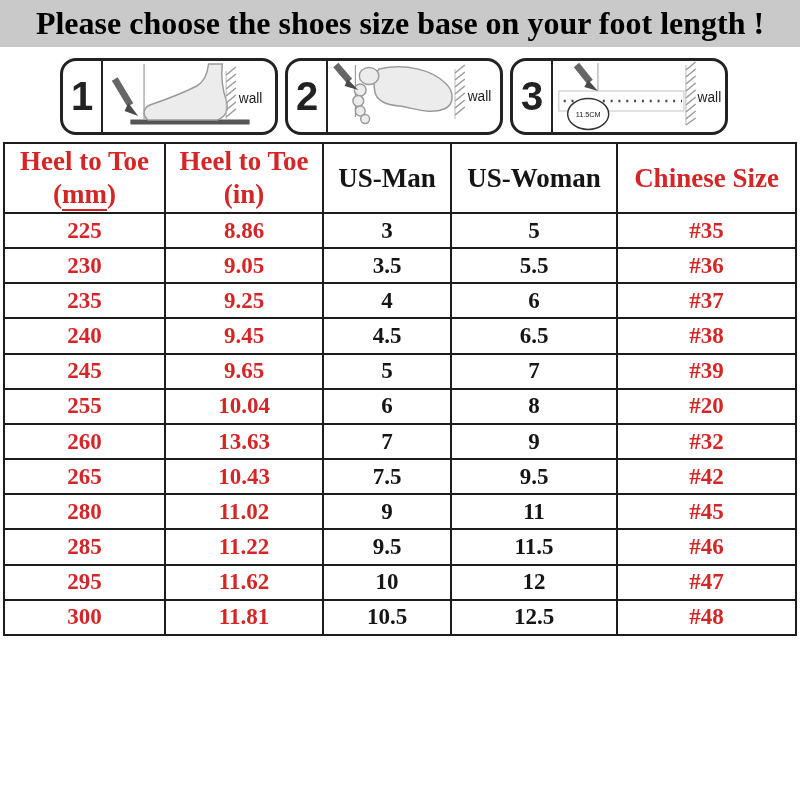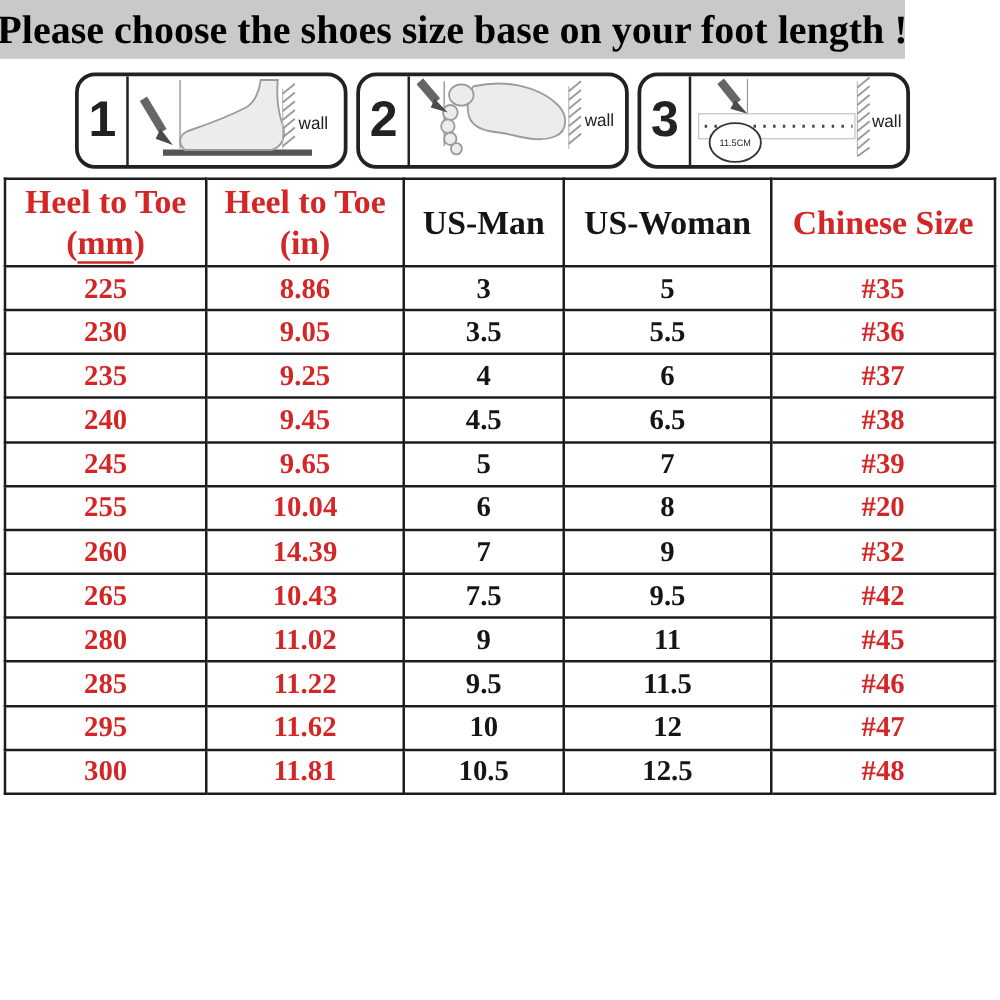--- a/index.html
+++ b/index.html
@@ -9,21 +9,21 @@
     --tbl-border:#1c1c1c;
   }
   *{box-sizing:border-box;}
   html,body{margin:0;padding:0;}
   body{
     width:800px;height:800px;background:#ffffff;overflow:hidden;
     font-family:"Liberation Serif", serif;
   }
   
   .title-bar{
-    width:724px;height:47px;background:var(--title-bg);
+    width:800px;height:47px;background:var(--title-bg);
     display:flex;align-items:center;justify-content:center;
   }
   .title-bar span{
     font:bold 32px "Liberation Serif", serif;color:#000;
     white-space:nowrap;letter-spacing:0px;
   }
   
   .steps{
     margin:11px 0 0 60px;display:flex;gap:7px;height:77px;width:668px;
   }
@@ -217,21 +217,21 @@
       </tr>
       <tr>
         <td class="c-red">255</td>
         <td class="c-red">10.04</td>
         <td class="c-blk">6</td>
         <td class="c-blk">8</td>
         <td class="c-red">#20</td>
       </tr>
       <tr>
         <td class="c-red">260</td>
-        <td class="c-red">14.39</td>
+        <td class="c-red">13.63</td>
         <td class="c-blk">7</td>
         <td class="c-blk">9</td>
         <td class="c-red">#32</td>
       </tr>
       <tr>
         <td class="c-red">265</td>
         <td class="c-red">10.43</td>
         <td class="c-blk">7.5</td>
         <td class="c-blk">9.5</td>
         <td class="c-red">#42</td>

